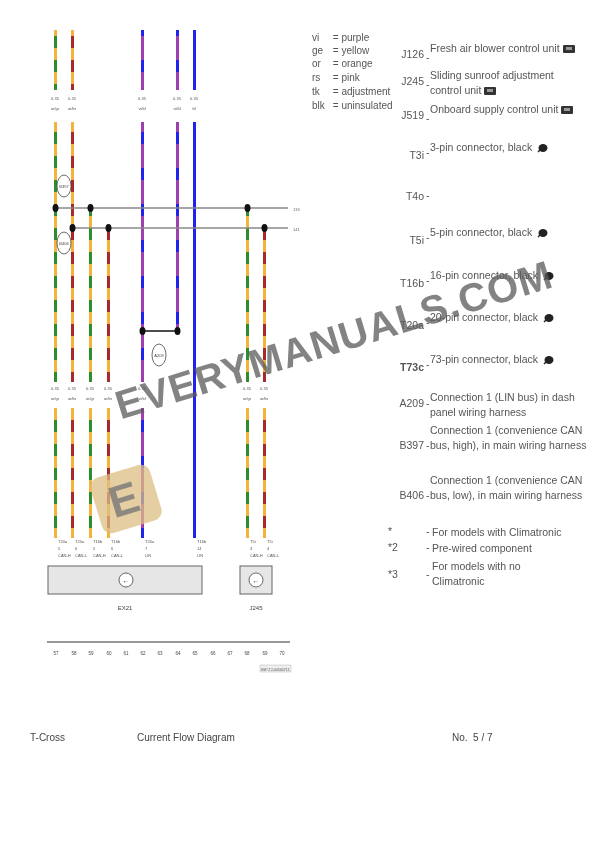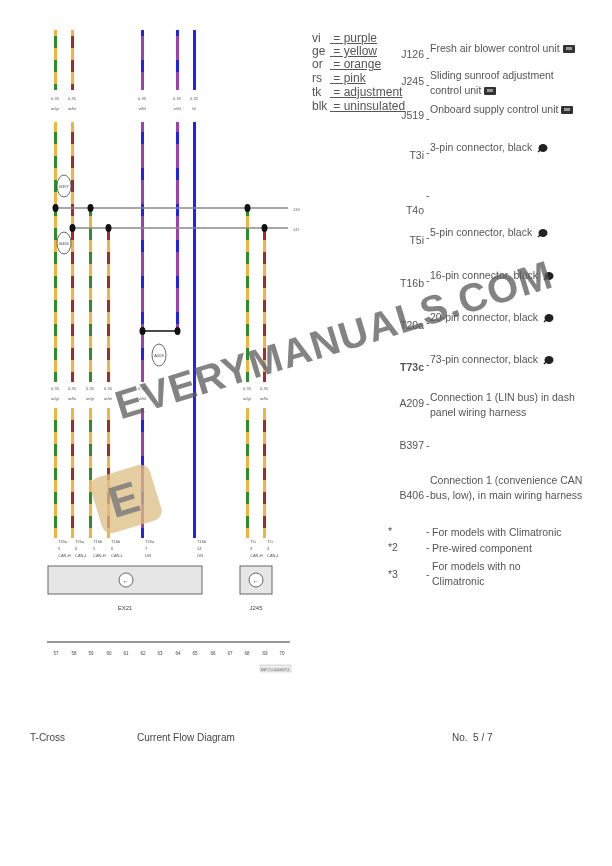--- a/index.html
+++ b/index.html
@@ -1,19 +1,19 @@
 <!DOCTYPE html>
 <html><head>
 <meta charset="utf-8">
 <style>
   html,body{margin:0;padding:0;background:#fff;}
   body{width:612px;height:866px;position:relative;overflow:hidden;font-family:"Liberation Sans",sans-serif;color:#444;}
   .abs{position:absolute;}
   svg text{font-family:"Liberation Sans",sans-serif;}
-  .legend-row{position:absolute;font-size:12px;color:#555;line-height:12px;white-space:nowrap;text-decoration:underline;}
+  .legend-row{position:absolute;font-size:10px;color:#555;line-height:12px;white-space:nowrap;}
   .legend-row .abbr{display:inline-block;width:18px;}
   .item{position:absolute;left:388px;width:200px;font-size:10.5px;color:#555;}
   .item .code{position:absolute;left:0;width:36px;text-align:right;}
   .item .dash{position:absolute;left:38px;}
   .item .desc{position:absolute;left:42px;width:158px;line-height:15px;}
   .conn-icon{display:inline-block;width:12px;height:11px;vertical-align:middle;margin-left:4px;}
   .unit-icon{display:inline-block;width:12px;height:8px;background:#333;border-radius:1px;vertical-align:middle;margin-left:3px;position:relative;}
   .unit-icon:after{content:"";position:absolute;left:3px;top:2px;width:6px;height:3px;background:#999;}
   .footer{position:absolute;top:732px;font-size:10px;color:#444;}
   .watermark{position:absolute;left:110px;top:385px;transform:rotate(-17deg);transform-origin:left top;font-size:40px;font-weight:bold;color:rgba(90,90,90,0.75);letter-spacing:1px;white-space:nowrap;}
@@ -227,21 +227,21 @@
 
   <div class="item" style="top:140px;height:24px;">
     <span class="code" style="top:9px;">T3i</span>
       <span class="dash" style="top:6px;">-</span>
     <span class="desc" style="top:0;"><span>3-pin connector, black</span><svg class="conn-icon" viewBox="0 0 12 11">
           <ellipse cx="7" cy="5" rx="4.5" ry="4" fill="#222"></ellipse>
           <path d="M2 9 L5 6" stroke="#222" stroke-width="1.4"></path>
         </svg></span>
   </div>
   <div class="item" style="top:183px;height:24px;">
-    <span class="code" style="top:21px;">T4o</span>
+    <span class="code" style="top:7px;">T4o</span>
       <span class="dash" style="top:6px;">-</span>
   </div>
   <div class="item" style="top:225px;height:24px;">
     <span class="code" style="top:9px;">T5i</span>
       <span class="dash" style="top:6px;">-</span>
     <span class="desc" style="top:0;"><span>5-pin connector, black</span><svg class="conn-icon" viewBox="0 0 12 11">
           <ellipse cx="7" cy="5" rx="4.5" ry="4" fill="#222"></ellipse>
           <path d="M2 9 L5 6" stroke="#222" stroke-width="1.4"></path>
         </svg></span>
   </div>
@@ -271,20 +271,21 @@
   </div>
 
   <div class="item" style="top:390px;height:32px;">
     <span class="code" style="top:7px;">A209</span>
       <span class="dash" style="top:7px;">-</span>
     <span class="desc" style="top:0;">Connection 1 (LIN bus) in dash panel wiring harness</span>
   </div>
   <div class="item" style="top:423px;height:48px;">
     <span class="code" style="top:16px;">B397</span>
       <span class="dash" style="top:16px;">-</span>
+    <span class="desc" style="top:0;">Connection 1 (convenience CAN bus, high), in main wiring harness</span>
   </div>
   <div class="item" style="top:473px;height:48px;">
     <span class="code" style="top:16px;">B406</span>
       <span class="dash" style="top:16px;">-</span>
     <span class="desc" style="top:0;">Connection 1 (convenience CAN bus, low), in main wiring harness</span>
   </div>
   <div class="item" style="top:525px;height:16px;">
     <span class="code" style="top:0;left:0;width:auto;text-align:left;">*</span>
       <span class="dash" style="top:0;">-</span>
     <span class="desc" style="top:0;left:44px;">For models with Climatronic</span>

